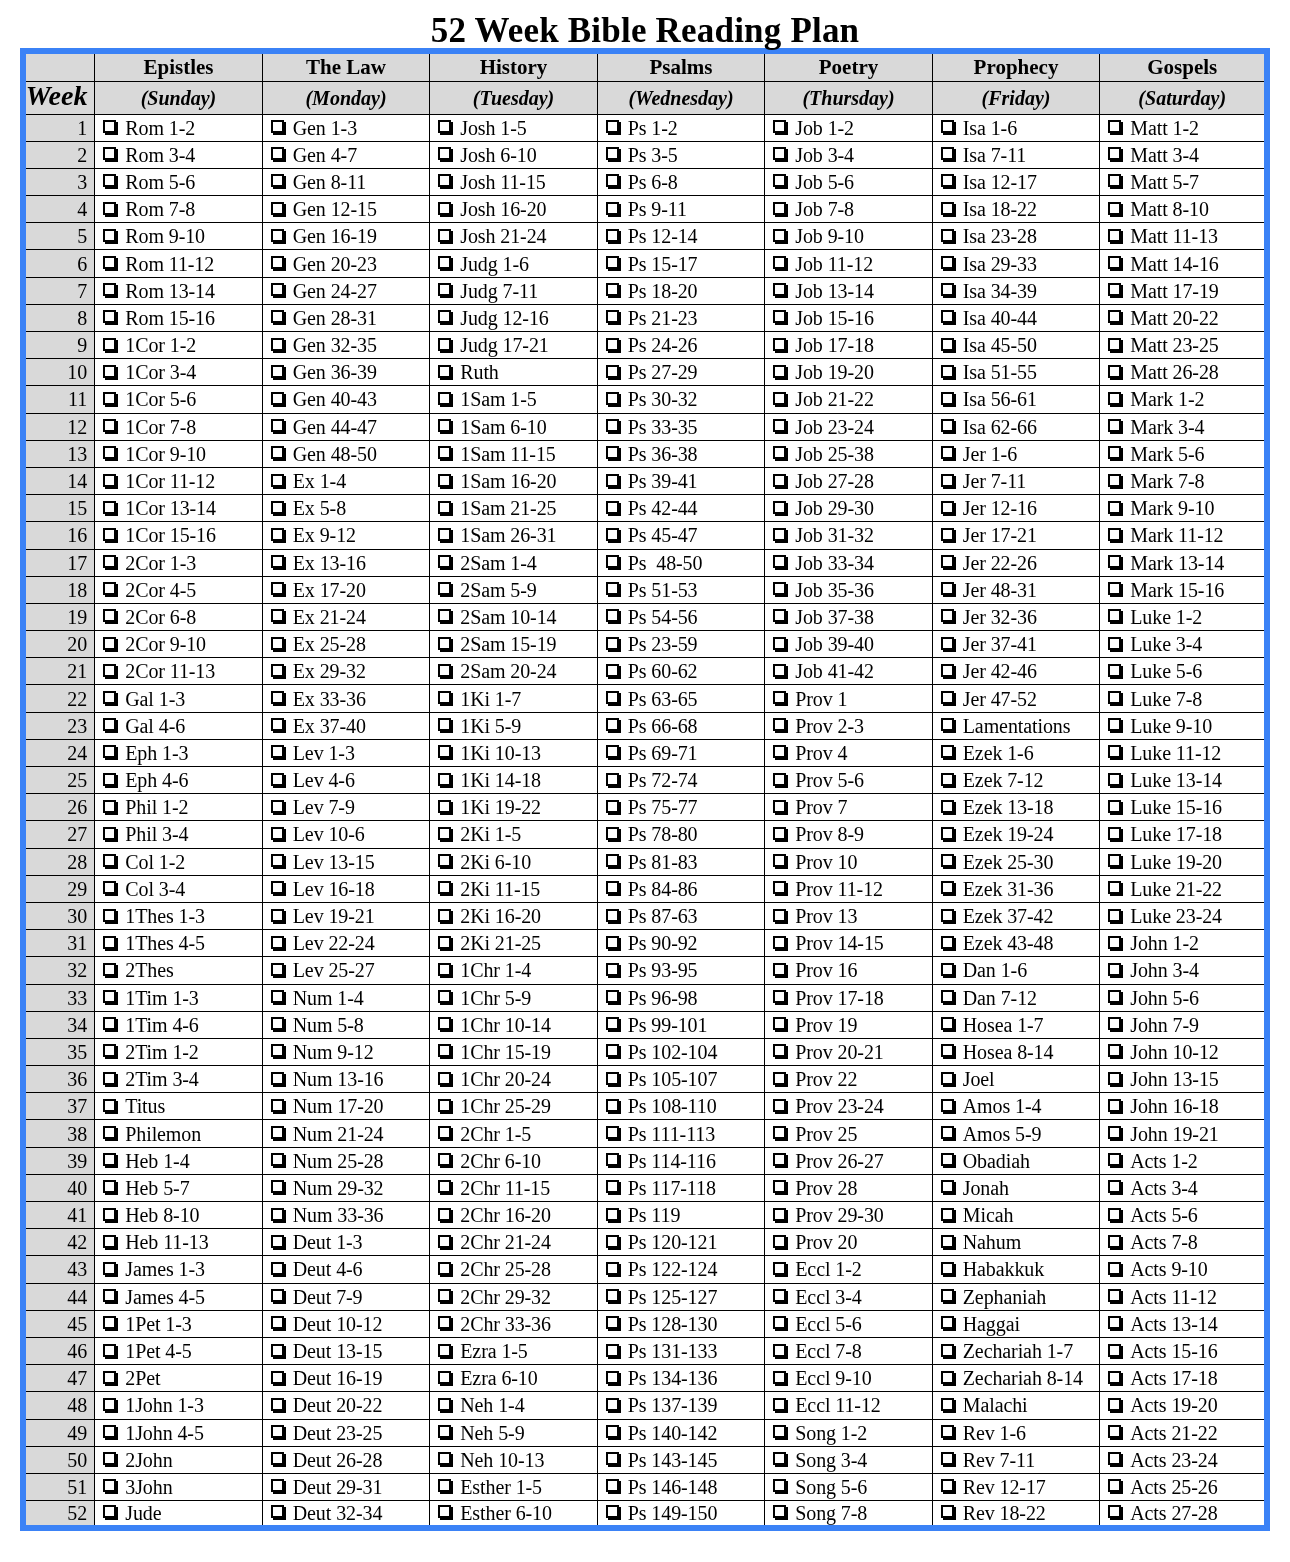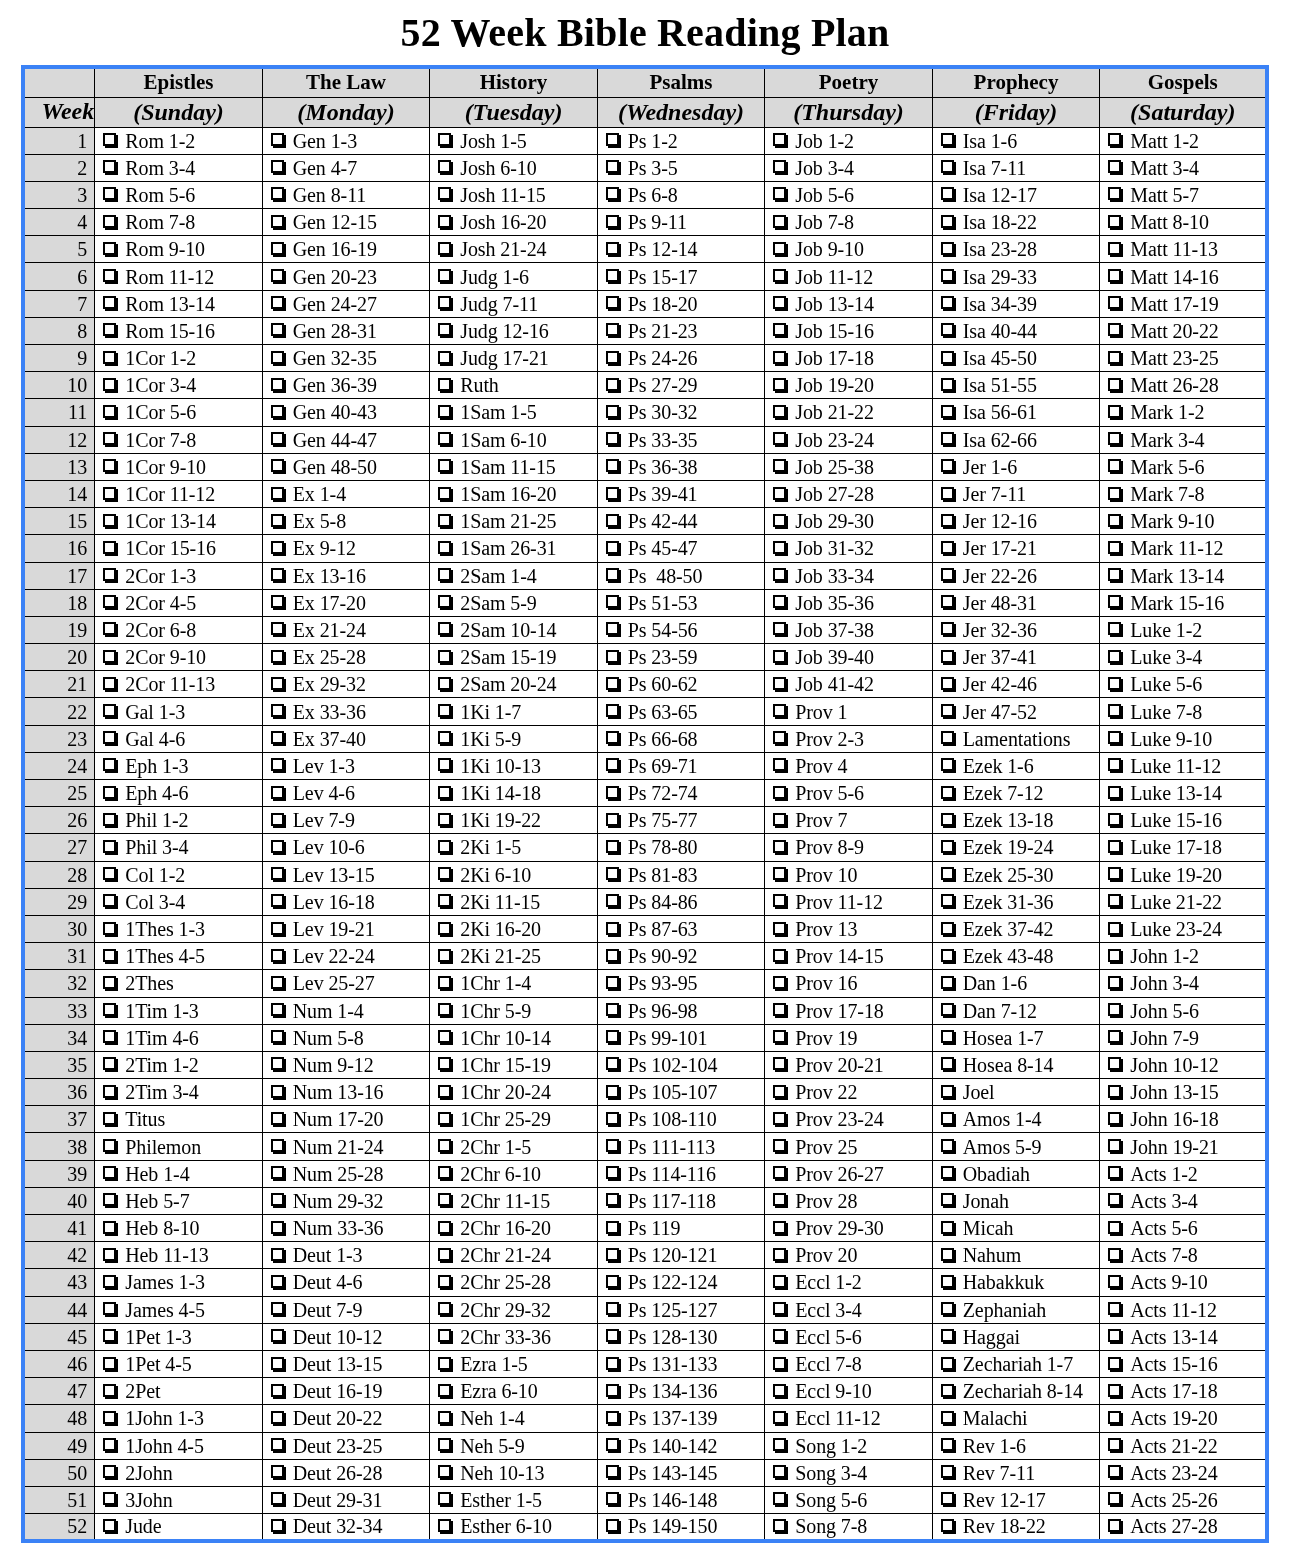--- a/index.html
+++ b/index.html
@@ -16,34 +16,33 @@
     overflow: hidden;
   }
   #page {
     width: 1290px;
     height: 1562px;
     position: relative;
     padding: 0;
   }
   #title {
     text-align: center;
-    font-size: 40px;
+    font-size: 35px;
     font-weight: bold;
     letter-spacing: 0.2px;
     line-height: 1;
     padding-top: 13px;
-    padding-bottom: 12px;
     font-family: "Liberation Serif", "DejaVu Serif", serif;
   }
   table#plan {
     border-collapse: collapse;
     table-layout: fixed;
     margin: 0 auto;
     width: 1245px;
-    border: 4px solid #3b82f6;
+    border: 6px solid #3b82f6;
   }
   table#plan col.c-week  { width: 72px; }
   table#plan col.c-col   { width: 167.5px; }
 
   #plan th, #plan td {
     border: 1px solid #000;
     padding: 0;
     font-size: 20px;
     line-height: 1;
     vertical-align: middle;
@@ -53,27 +52,27 @@
     background: #d9d9d9;
     text-align: center;
     font-weight: bold;
     height: 30px;
     font-size: 21px;
   }
   #plan thead th.sub {
     font-style: italic;
     font-weight: bold;
     height: 28px;
-    font-size: 24px;
+    font-size: 20px;
   }
   #plan thead th.weekhead {
     font-style: italic;
     font-weight: bold;
-    text-align: right;
-    font-size: 24px;
+    text-align: left;
+    font-size: 28px;
     vertical-align: bottom;
     padding-bottom: 4px;
   }
   #plan thead th.blankhead {
     background: #d9d9d9;
   }
   
   #plan tbody tr { height: 27.2px; }
   #plan td.week {
     background: #d9d9d9;

